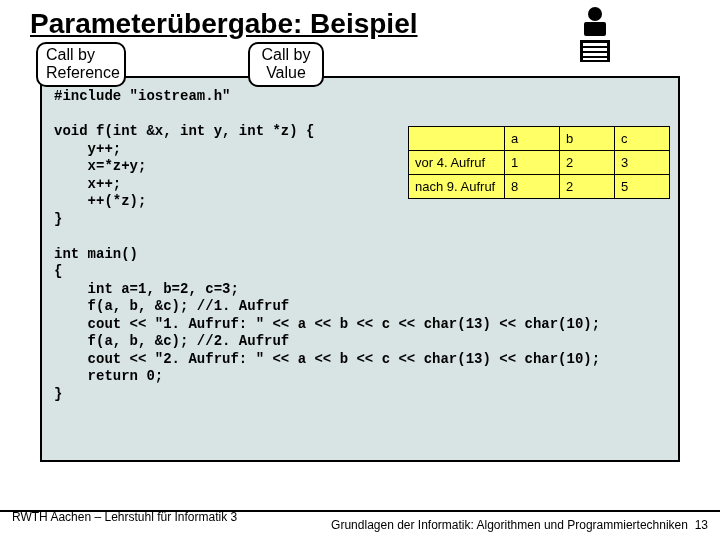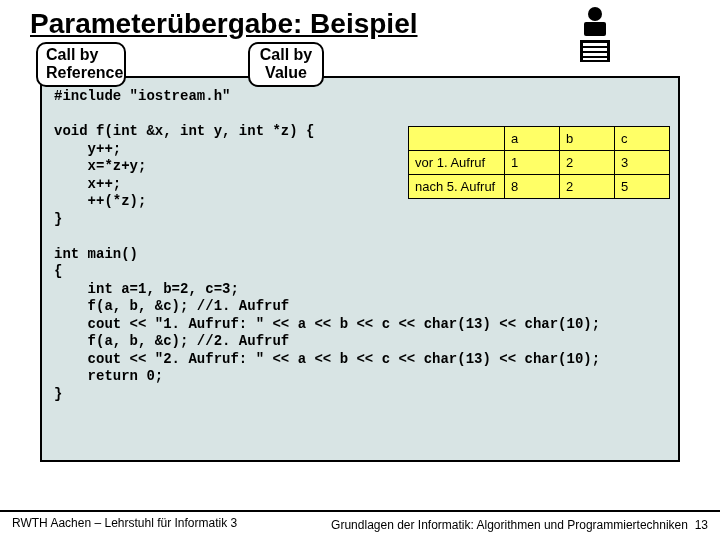--- a/index.html
+++ b/index.html
@@ -2,26 +2,26 @@
 <html><head>
 <meta charset="utf-8">
 <style>
   * { box-sizing: border-box; margin: 0; padding: 0; }
   html, body { width: 720px; height: 540px; background: #fff; font-family: Arial, Helvetica, sans-serif; }
   .slide { position: relative; width: 636px; height: 540px; padding-left: 48px; }
   .title { position: absolute; left: 30px; top: 8px; font-size: 28px; font-weight: bold; text-decoration: underline; }
   .icon { position: absolute; right: 18px; top: 6px; width: 46px; height: 56px; }
   .codebox { position: absolute; left: 40px; top: 76px; width: 640px; height: 386px; background: #d8e4e4; border: 2px solid #000; border-left-width:2px; }
   .code { font-family: "Courier New", monospace; font-size: 14px; font-weight: bold; white-space: pre; padding: 10px 12px; line-height: 1.25; }
-  .callbox { position: absolute; background: #fff; border: 2px solid #000; border-radius: 10px; padding: 2px 8px; font-size: 16px; font-weight: bold; text-align: left; line-height: 1.15; }
+  .callbox { position: absolute; background: #fff; border: 2px solid #000; border-radius: 10px; padding: 2px 8px; font-size: 16px; font-weight: normal; text-align: left; line-height: 1.15; }
   .table { position: absolute; border-collapse: collapse; font-size: 13px; }
   .table td, .table th { border: 1px solid #000; padding: 4px 6px; background: #ffff66; text-align: left; }
   .table th { background: #ffff66; font-weight: normal; }
   .footer { position: absolute; bottom: 8px; left: 0; width: 720px; font-size: 12px; }
-  .footer-left { position: absolute; left: 12px; bottom: 2px; }
+  .footer-left { position: absolute; left: 12px; bottom: 8px; }
   .footer-right { position: absolute; right: 12px; bottom: 0; margin-top: 9px; }
   .footer-line { position: absolute; left: 0; bottom: 28px; width: 720px; height: 2px; background: #000; }
 </style>
 </head>
 <body>
 
 <div class="slide">
 
   <div class="title">Parameterübergabe: Beispiel</div>
 
@@ -63,27 +63,27 @@
 
   <table class="table" style="left:408px; top:126px; width:262px;">
     <tbody>
         <tr>
       <th style="width:96px;"></th>
       <th>a</th>
       <th>b</th>
       <th>c</th>
     </tr>
     <tr>
-      <td>vor 1. Aufruf</td>
+      <td>vor 4. Aufruf</td>
       <td>1</td>
       <td>2</td>
       <td>3</td>
     </tr>
     <tr>
-      <td>nach 5. Aufruf</td>
+      <td>nach 9. Aufruf</td>
       <td>8</td>
       <td>2</td>
       <td>5</td>
     </tr>
   </tbody>
     </table>
 
   <div class="footer-line"></div>
   <div class="footer">
     <span class="footer-left">RWTH Aachen – Lehrstuhl für Informatik 3</span>

